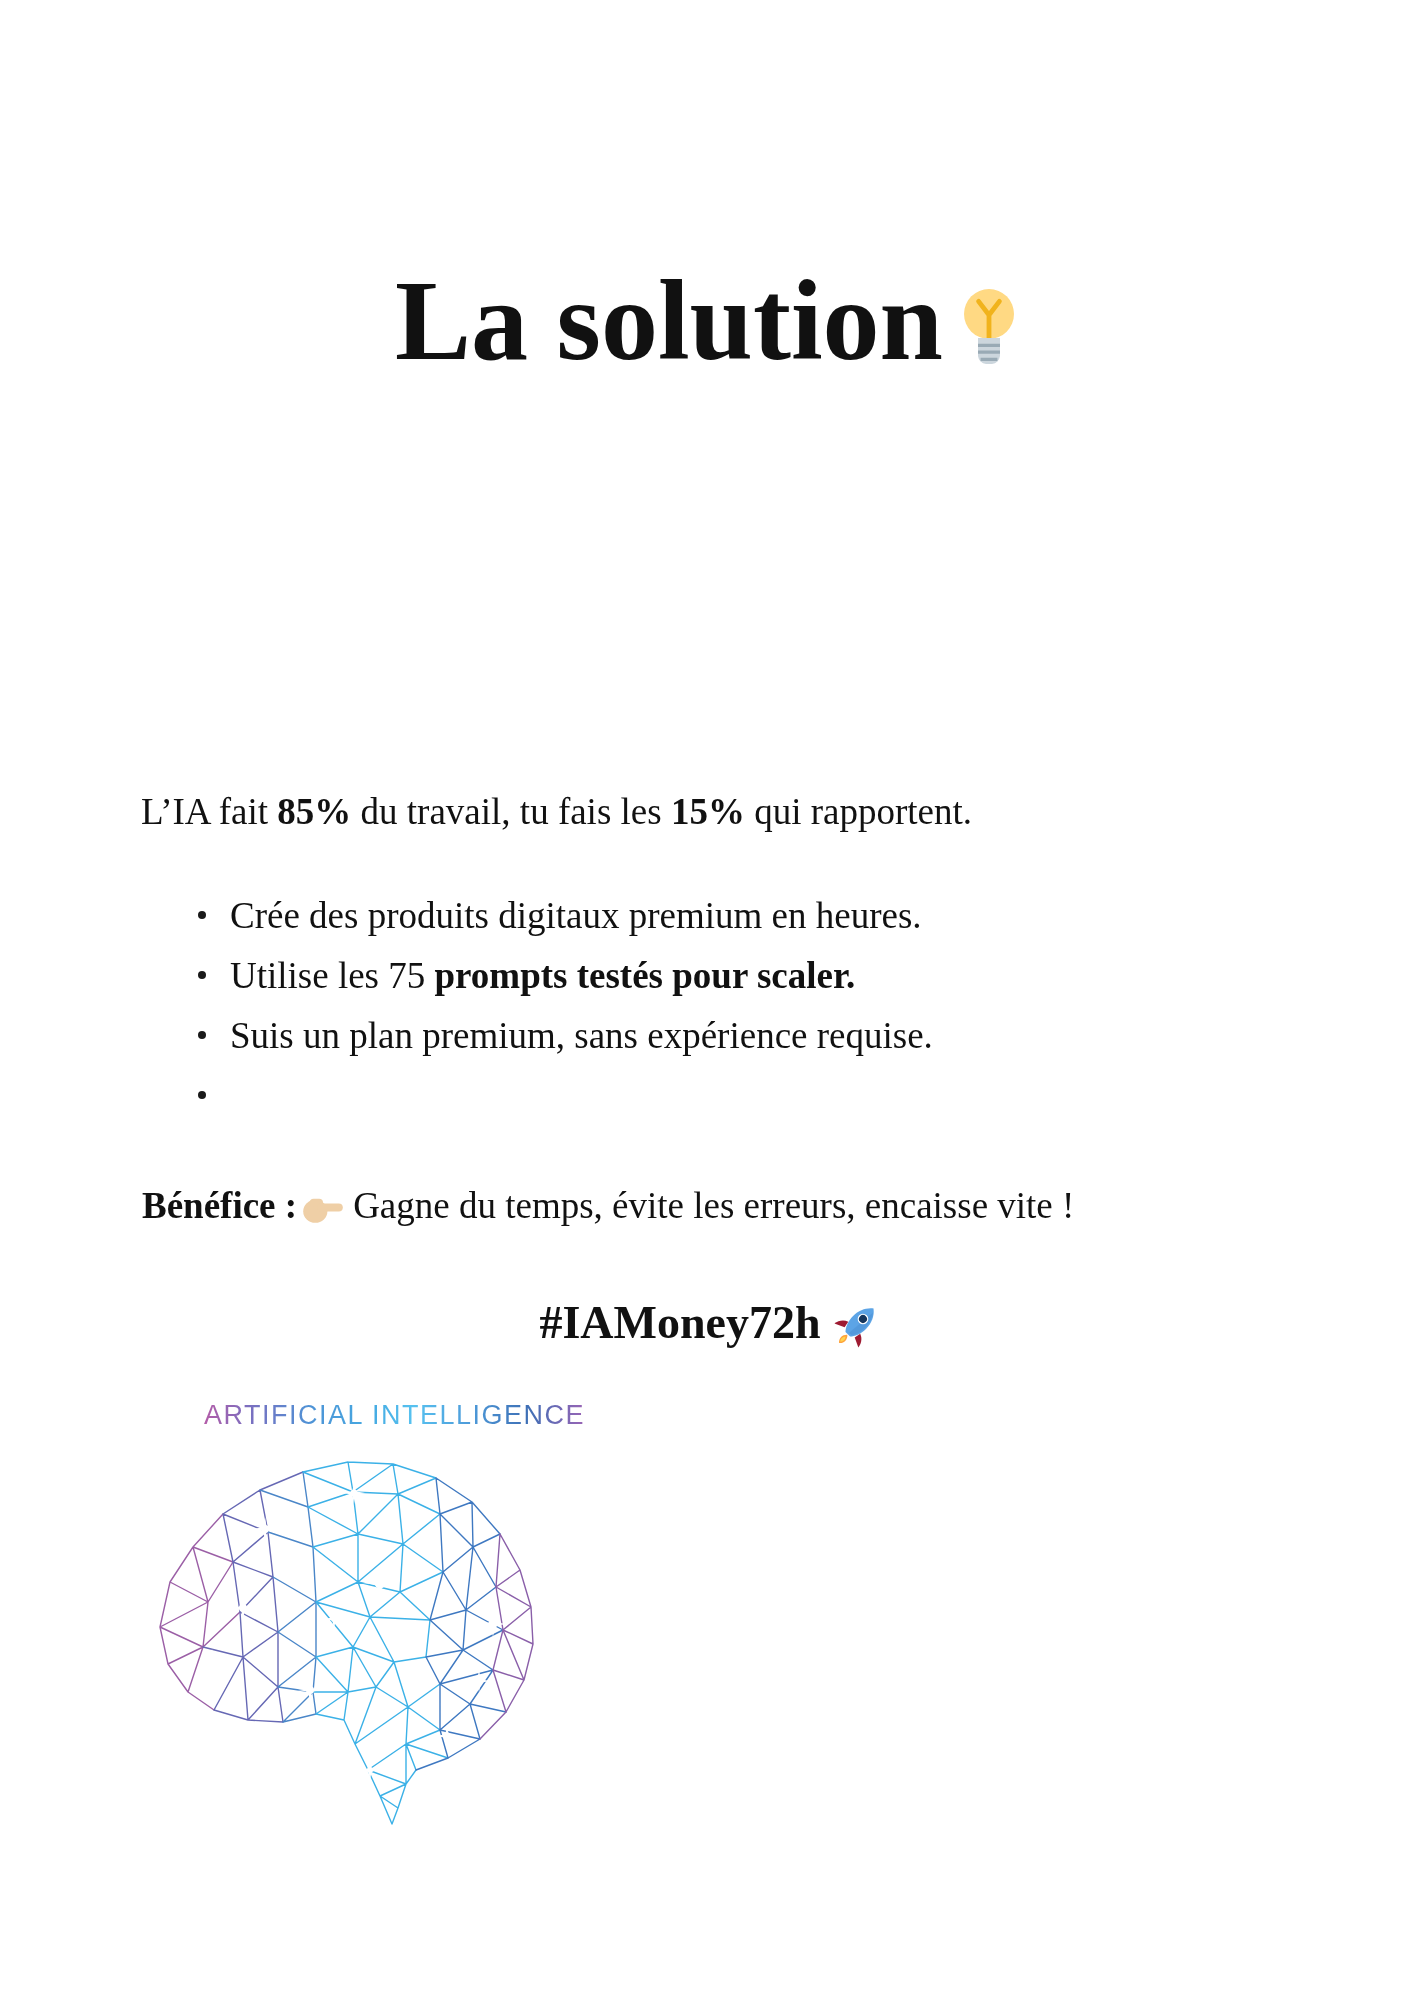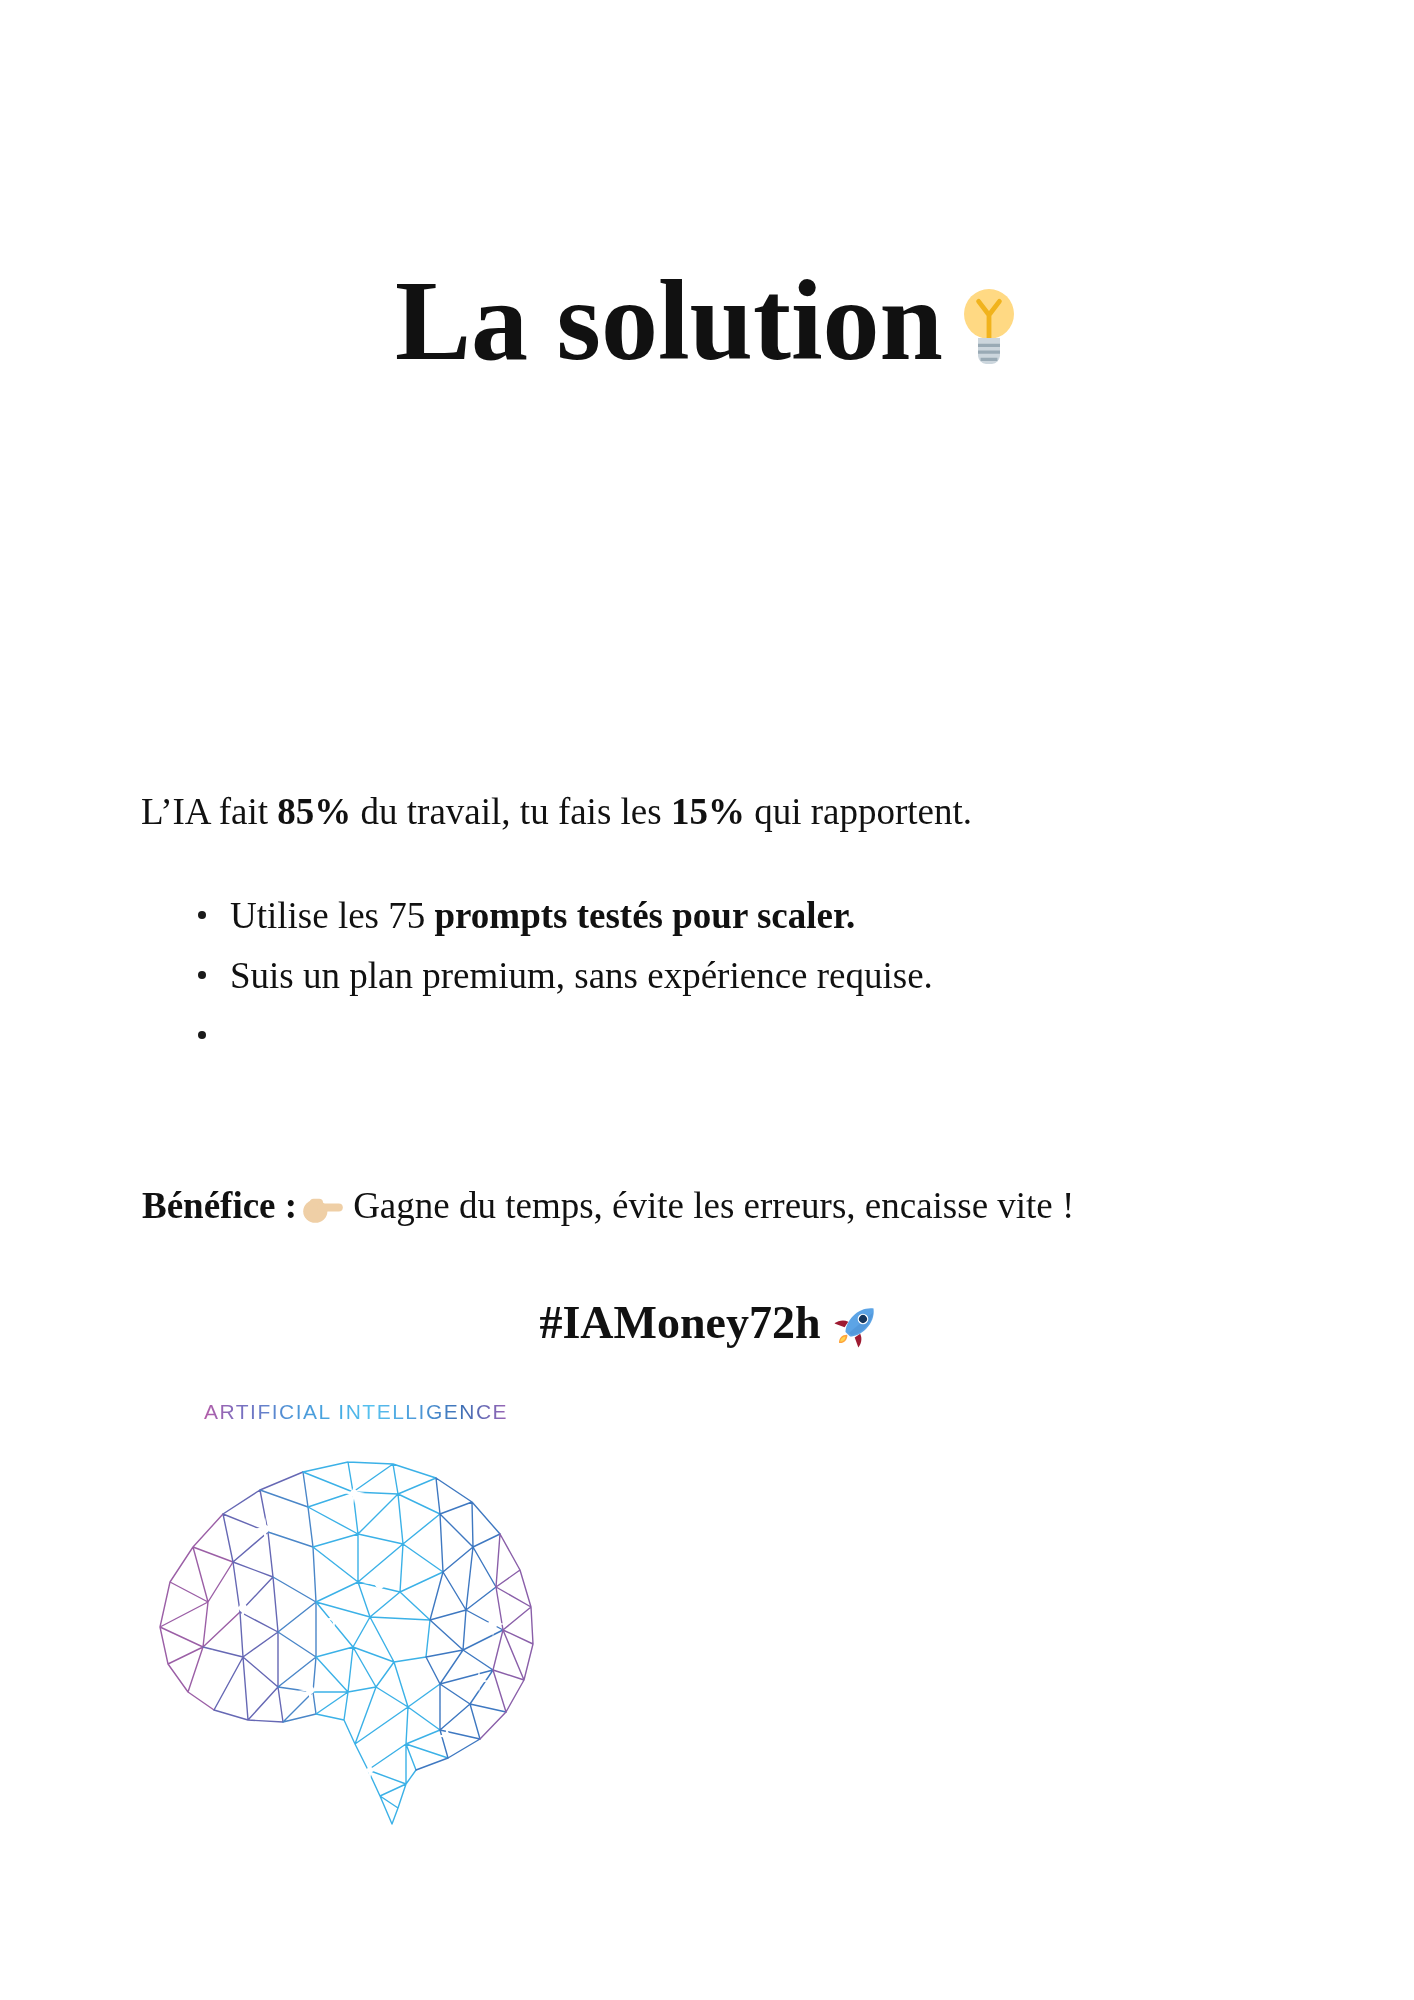--- a/index.html
+++ b/index.html
@@ -43,21 +43,21 @@
   .hashtag{
     position:absolute;top:1292px;left:0;width:100%;text-align:center;
     font-size:46px;font-weight:bold;margin:4px;white-space:nowrap;
   }
   .hashtag .emoji{display:inline-block;vertical-align:-13px;margin-left:10px;}
   b{font-weight:bold;}
   
   .ai-caption{
     position:absolute;top:1400px;left:204px;
     font-family:"Liberation Sans","DejaVu Sans",sans-serif;
-    font-size:21px;letter-spacing:1.5px;white-space:nowrap;
+    font-size:27px;letter-spacing:1.5px;white-space:nowrap;
     color:#4A90D9;
   }
   @supports ((-webkit-background-clip:text) or (background-clip:text)){
     .ai-caption{
       background:linear-gradient(90deg,#B35CA8 0%,#7A6FC0 12%,#4E93D6 28%,#45AAE2 44%,#57C2F0 55%,#4D9AD9 70%,#3E6FB5 85%,#9A64B5 100%);
       -webkit-background-clip:text;background-clip:text;color:transparent;
     }
   }
   .brain{position:absolute;top:1452px;left:148px;}
   .brain path.mesh{fill:none;stroke-width:1.4;stroke-linecap:round;stroke-linejoin:round;}
@@ -72,20 +72,24 @@
       <circle cx="16" cy="14.5" r="12.5" fill="#FFD983"></circle>
       <path d="M16 15 L10.8 8.2 M16 15 L21.2 8.2 M16 15 L16 27" stroke="#F1B31C" stroke-width="2.4" stroke-linecap="round" fill="none"></path>
       <path d="M10.5 26.5 h11 v9 a4.5 4.5 0 0 1 -4 4 h-3 a4.5 4.5 0 0 1 -4 -4 z" fill="#CCD6DD"></path>
       <path d="M10.5 30.2 h11 M10.5 33.6 h11 M11.8 37.2 h8.4" stroke="#99AAB5" stroke-width="1.6" fill="none"></path>
     </svg></span></h1>
 
 
   <p class="intro"><span>L’IA fait </span><b>85%</b><span> du travail, tu fais les </span><b>15%</b><span> qui rapportent.</span></p>
 
   <ul class="bullets">
+    <li>
+        <span class="dot"></span>
+        <span>Crée des produits digitaux premium en heures.</span>
+      </li>
     <li>
         <span class="dot"></span>
         <span><span>Utilise les 75 </span><b>prompts testés pour scaler.</b></span>
       </li>
     <li>
         <span class="dot"></span>
         <span>Suis un plan premium, sans expérience requise.</span>
       </li>
     <li>
         <span class="dot"></span>

